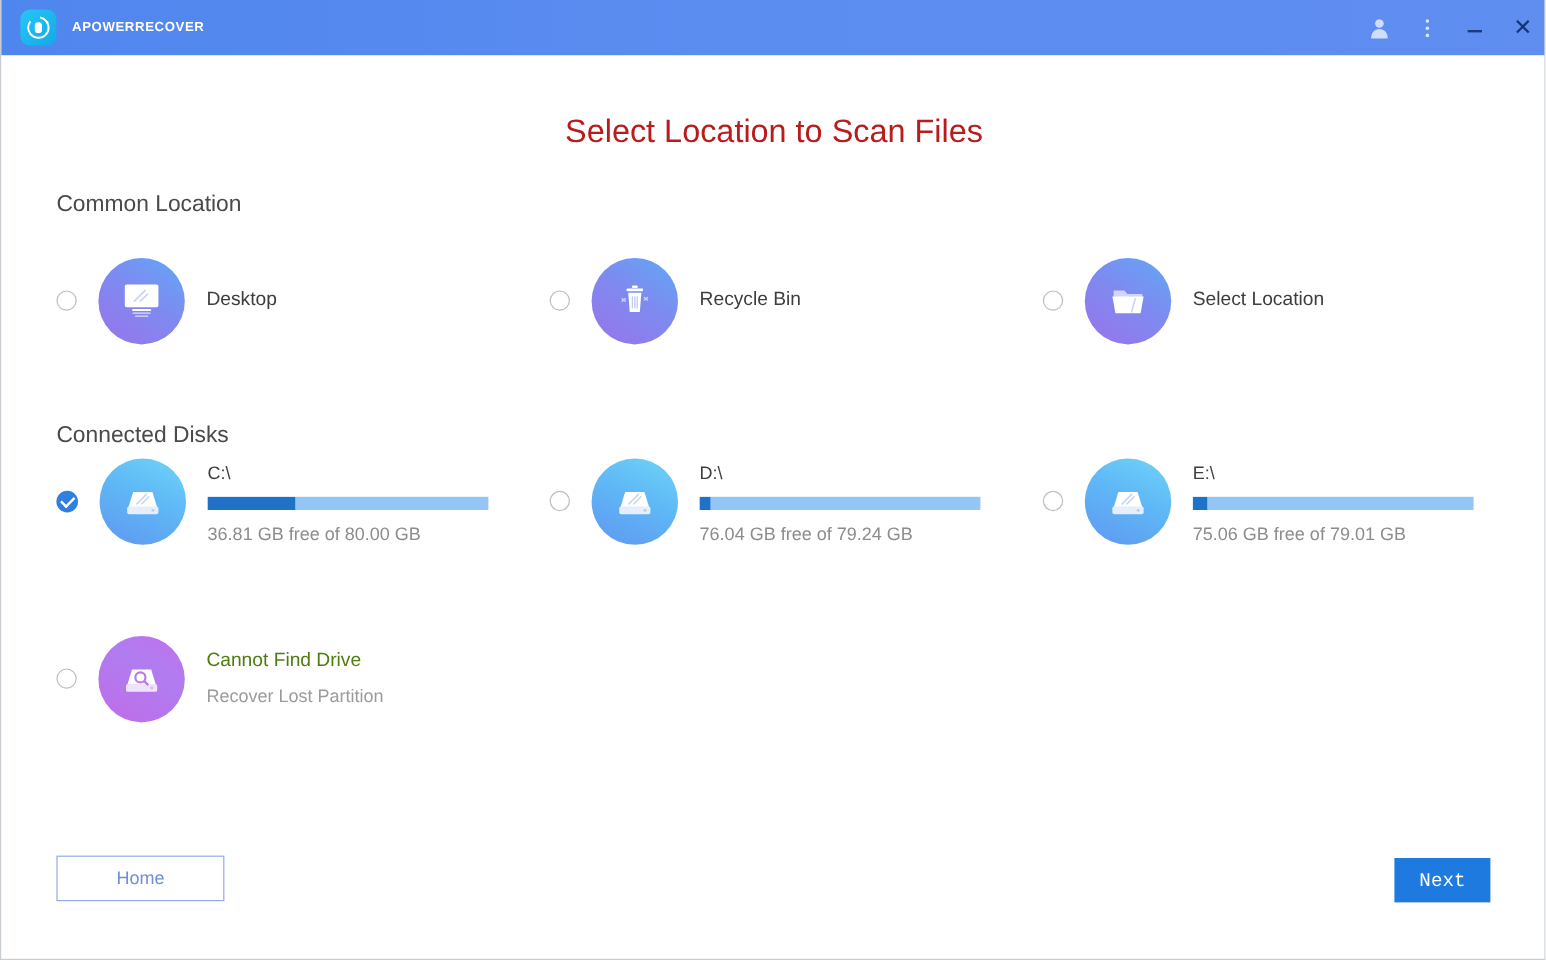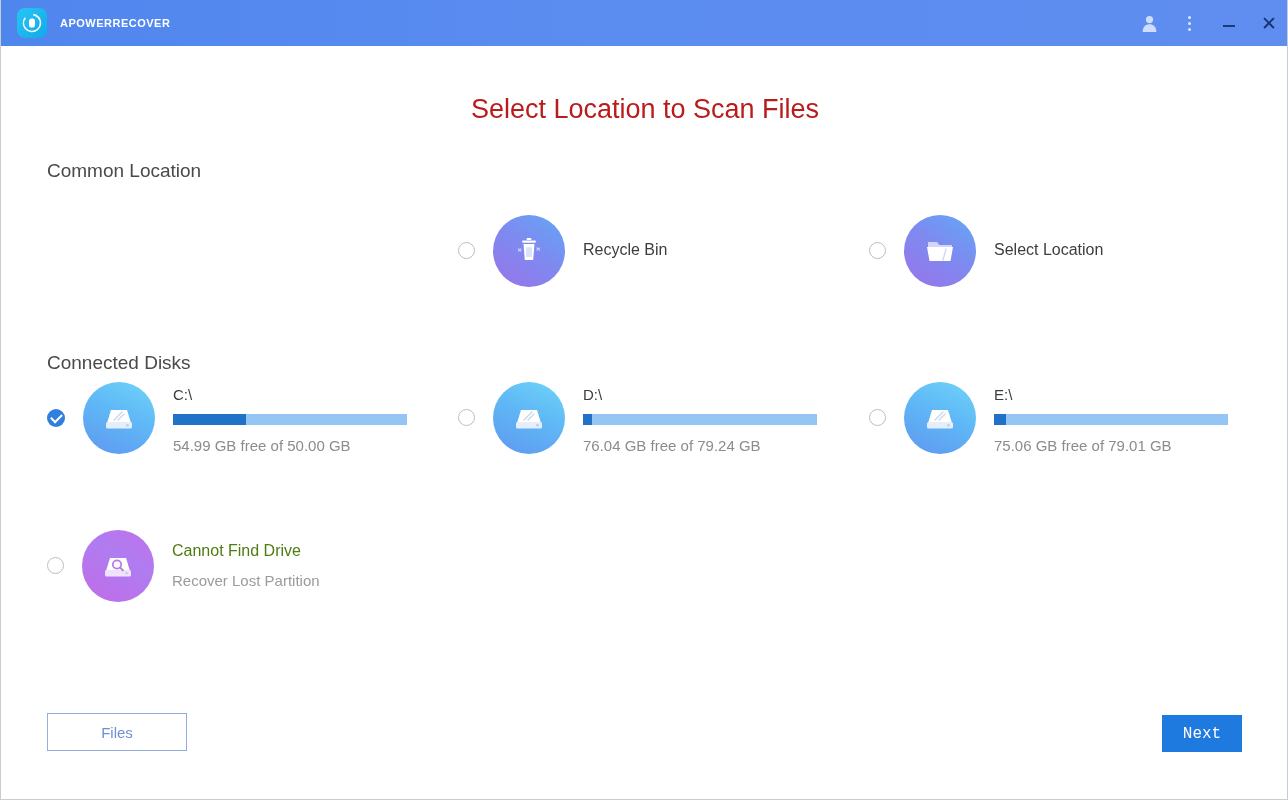--- a/index.html
+++ b/index.html
@@ -274,20 +274,32 @@
       </div>
     </div>
   </div>
 
   <div class="page-title">Select Location to Scan Files</div>
 
   <div class="section-title" id="sec-common">Common Location</div>
 
   <div class="row" id="row-common">
 
+    <div class="cell c0">
+      <span class="radio"></span>
+      <span class="circ grad-violet">
+        <svg width="40" height="38" viewBox="0 0 40 38">
+          <rect x="6" y="5" width="28" height="19" rx="1.5" fill="#ffffff"></rect>
+          <path d="M14 19 L23 10 M19 19 L25 13" stroke="#c9d4f2" stroke-width="1.4" stroke-linecap="round"></path>
+          <rect x="12" y="25.5" width="16" height="1.6" rx="0.8" fill="#ffffff"></rect>
+          <path d="M13 29 L27 29 M15 31.5 L25 31.5" stroke="#ffffff" stroke-width="1.1" stroke-linecap="round" opacity="0.75"></path>
+        </svg>
+      </span>
+      <span class="label-simple">Desktop</span>
+    </div>
 
     <div class="cell c2">
       <span class="radio"></span>
       <span class="circ grad-violet">
         <svg width="42" height="38" viewBox="0 0 42 38">
           <path d="M9 10 L18 10 L20.5 13 L33 13 L33 17 L9 17 Z" fill="#ffffff" opacity="0.65"></path>
           <path d="M8 15 L34 15 L31.5 29 L10.5 29 Z" fill="#ffffff"></path>
           <path d="M27 17 L24 28" stroke="#cbd5f4" stroke-width="1.3" stroke-linecap="round"></path>
         </svg>
       </span>
@@ -322,21 +334,21 @@
           <rect x="8" y="23" width="26" height="6.5" rx="1.6" fill="#e6eefb"></rect>
           <path d="M16 21 L24 13 M20 21 L26 15" stroke="#c6d6ef" stroke-width="1.3" stroke-linecap="round"></path>
           <circle cx="29.5" cy="26.3" r="1.2" fill="#b9cbe8"></circle>
         </svg>
       </span>
       <span class="disk-info">
         <span class="disk-name" style="display:block">C:\</span>
         <span class="bar" style="display:block">
           <span class="fill" style="display:block;width:31%"></span>
         </span>
-        <span class="disk-free" style="display:block">54.99 GB free of 50.00 GB</span>
+        <span class="disk-free" style="display:block">36.81 GB free of 80.00 GB</span>
       </span>
     </div>
 
     <div class="cell c1">
       <span class="radio"></span>
       <span class="circ grad-disk">
         <svg width="42" height="38" viewBox="0 0 42 38">
           <path d="M13 11 L29 11 L33 24 L9 24 Z" fill="#ffffff"></path>
           <rect x="8" y="23" width="26" height="6.5" rx="1.6" fill="#e6eefb"></rect>
           <path d="M16 21 L24 13 M20 21 L26 15" stroke="#c6d6ef" stroke-width="1.3" stroke-linecap="round"></path>
@@ -384,16 +396,16 @@
           <circle cx="29.5" cy="26.3" r="1.2" fill="#d3bdee"></circle>
         </svg>
       </span>
       <span class="lost-info">
         <span class="lost-title" style="display:block">Cannot Find Drive</span>
         <span class="lost-sub" style="display:block">Recover Lost Partition</span>
       </span>
     </div>
   </div>
 
-  <button class="btn-home">Files</button>
+  <button class="btn-home">Home</button>
   <button class="btn-next">Next</button>
 
 </div>
 
 </body></html>

